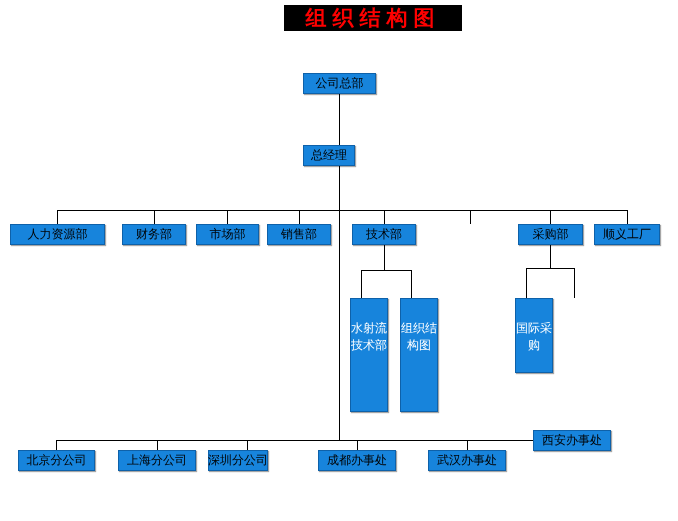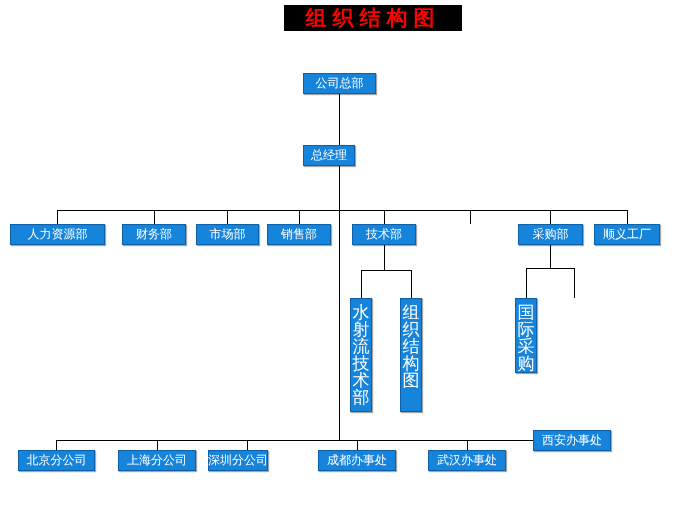--- a/index.html
+++ b/index.html
@@ -36,39 +36,39 @@
   }
   .line.v { width: 1px; }
   .line.h { height: 1px; }
   .node {
     position: absolute;
     box-sizing: border-box;
     height: 21px;
     background: #1784dc;
     border: 1px solid #0e61a9;
     box-shadow: 1px 1px 1px rgba(0,0,0,0.35);
-    color: #ffffff;
+    color: #000000;
     font-size: 12px;
     display: flex;
     align-items: center;
     justify-content: center;
     white-space: nowrap;
   }
   .vnode {
     position: absolute;
     box-sizing: border-box;
-    width: 22px;
+    width: 38px;
     background: #1784dc;
     border: 1px solid #0e61a9;
     box-shadow: 1px 1px 1px rgba(0,0,0,0.35);
     color: #ffffff;
-    font-size: 17px;
+    font-size: 12px;
     line-height: 17px;
     text-align: center;
-    padding-top: 5px;
+    padding-top: 21px;
     word-break: break-all;
     overflow: hidden;
   }
 </style>
 </head>
 <body>
 
 <div class="canvas">
 
   <div class="chart-title">组织结构图</div>

